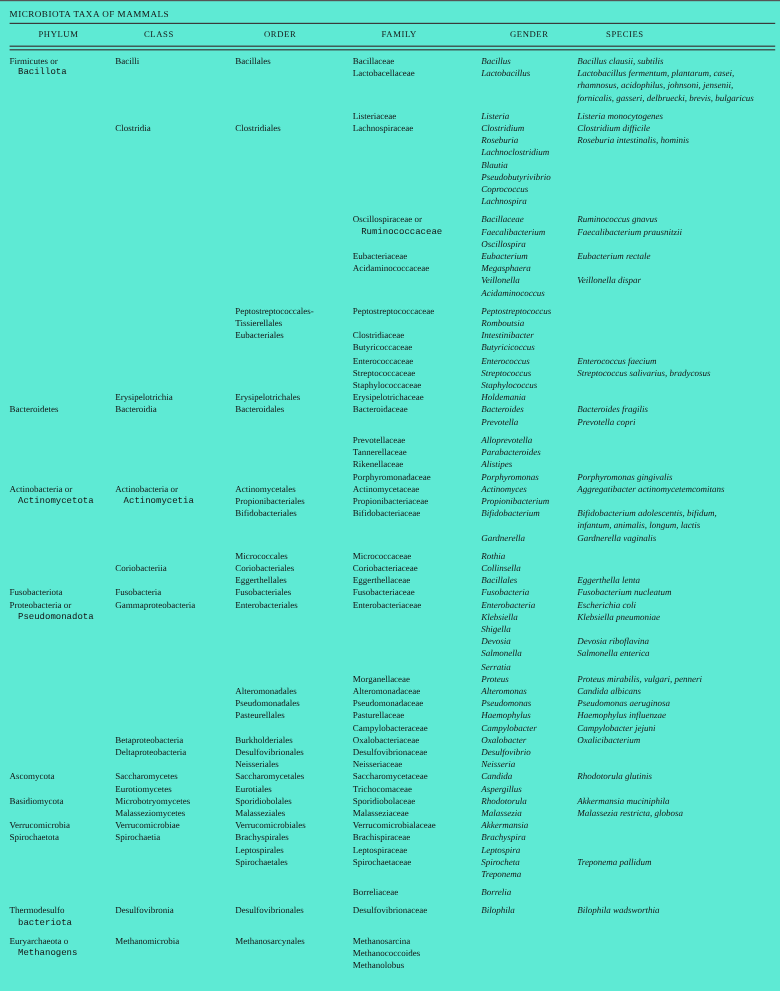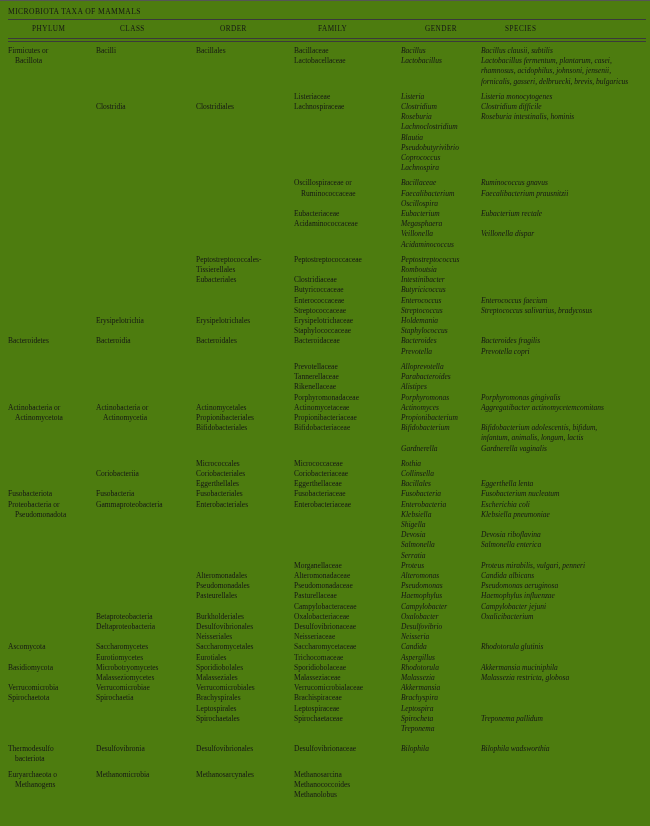--- a/index.html
+++ b/index.html
@@ -1,19 +1,19 @@
 <!DOCTYPE html>
 <html><head>
 <meta charset="utf-8">
 <style>
   html,body{margin:0;padding:0;background:#ffffff;}
   .page{
     position:relative;
     width:650px;height:826px;
-    background:#4d7c0f;
+    background:#5eead4;
     color:#151515;
     font-family:"Liberation Serif", serif;
     overflow:hidden;
     box-sizing:border-box;
     border-top:1px solid #555;
   }
   .inner{padding:2px 4px 0 8px;}
   .title{
     font-size:7.6px;
     letter-spacing:.4px;
@@ -35,21 +35,21 @@
     margin-left:24px;
   }
   .tbody{padding-top:4px;}
   .row .cell{
     font-size:7.5px;
     line-height:10.2px;
     white-space:nowrap;
     overflow:visible;
   }
   .cell.col-gender,.cell.col-species{font-style:italic;}
-  .cell.indent{padding-left:7px;}
+  .cell.indent{padding-left:7px;font-family:Liberation Mono, monospace;}
   .gaprow{height:5px;}
 </style>
 </head>
 <body>
 
 <div class="page">
   <div class="inner">
 
     <div class="title">MICROBIOTA TAXA OF MAMMALS</div>
     <div class="rule"></div>
@@ -263,32 +263,32 @@
         <div class="grid row">
           <div class="cell col-phylum"></div>
           <div class="cell col-class"></div>
           <div class="cell col-order"></div>
           <div class="cell col-family">Streptococcaceae</div>
           <div class="cell col-gender">Streptococcus</div>
           <div class="cell col-species">Streptococcus salivarius, bradycosus</div>
         </div>
         <div class="grid row">
           <div class="cell col-phylum"></div>
+          <div class="cell col-class"></div>
+          <div class="cell col-order"></div>
+          <div class="cell col-family">Staphylococcaceae</div>
+          <div class="cell col-gender">Staphylococcus</div>
+          <div class="cell col-species"></div>
+        </div>
+        <div class="grid row">
+          <div class="cell col-phylum"></div>
           <div class="cell col-class">Erysipelotrichia</div>
           <div class="cell col-order">Erysipelotrichales</div>
           <div class="cell col-family">Erysipelotrichaceae</div>
           <div class="cell col-gender">Holdemania</div>
-          <div class="cell col-species"></div>
-        </div>
-        <div class="grid row">
-          <div class="cell col-phylum"></div>
-          <div class="cell col-class"></div>
-          <div class="cell col-order"></div>
-          <div class="cell col-family">Staphylococcaceae</div>
-          <div class="cell col-gender">Staphylococcus</div>
           <div class="cell col-species"></div>
         </div>
         <div class="grid row">
           <div class="cell col-phylum">Bacteroidetes</div>
           <div class="cell col-class">Bacteroidia</div>
           <div class="cell col-order">Bacteroidales</div>
           <div class="cell col-family">Bacteroidaceae</div>
           <div class="cell col-gender">Bacteroides</div>
           <div class="cell col-species">Bacteroides fragilis</div>
         </div>
@@ -584,20 +584,28 @@
         </div>
         <div class="grid row">
           <div class="cell col-phylum"></div>
           <div class="cell col-class"></div>
           <div class="cell col-order"></div>
           <div class="cell col-family"></div>
           <div class="cell col-gender">Treponema</div>
           <div class="cell col-species"></div>
         </div>
         <div class="gaprow"></div>
+        <div class="grid row">
+          <div class="cell col-phylum"></div>
+          <div class="cell col-class"></div>
+          <div class="cell col-order"></div>
+          <div class="cell col-family">Borreliaceae</div>
+          <div class="cell col-gender">Borrelia</div>
+          <div class="cell col-species"></div>
+        </div>
         <div class="gaprow"></div>
         <div class="grid row">
           <div class="cell col-phylum">Thermodesulfo</div>
           <div class="cell col-class">Desulfovibronia</div>
           <div class="cell col-order">Desulfovibrionales</div>
           <div class="cell col-family">Desulfovibrionaceae</div>
           <div class="cell col-gender">Bilophila</div>
           <div class="cell col-species">Bilophila wadsworthia</div>
         </div>
         <div class="grid row">

